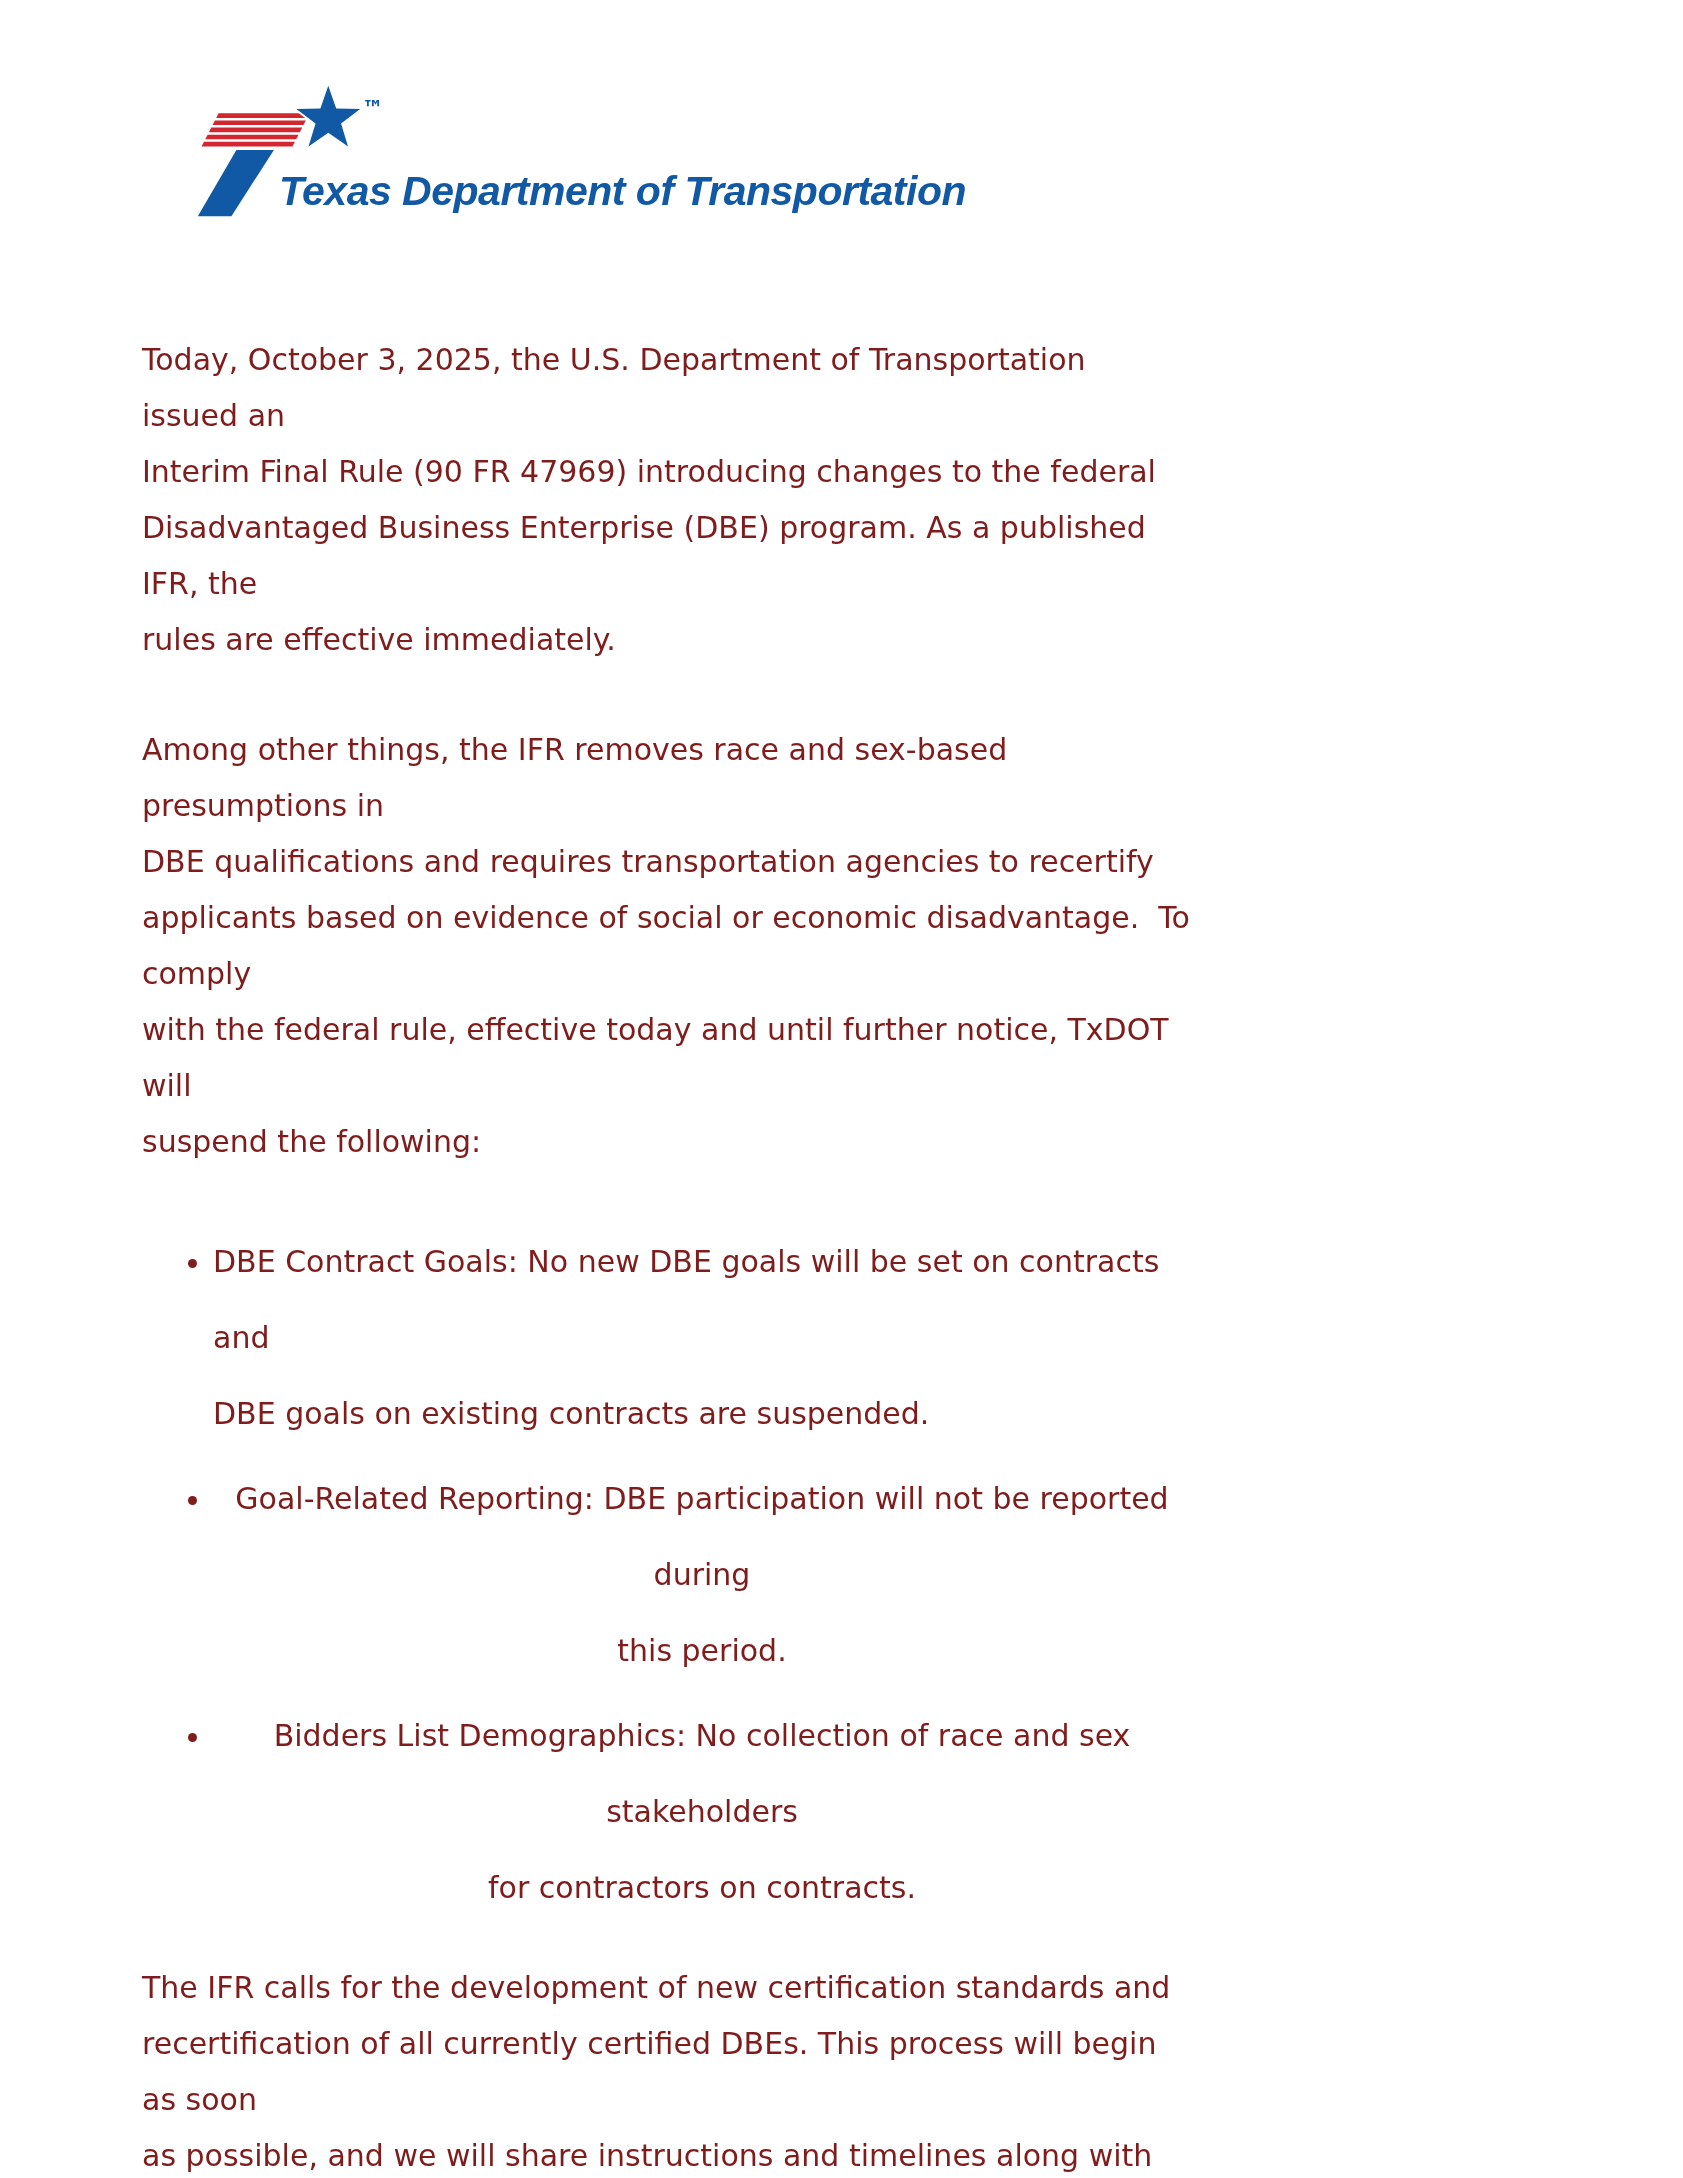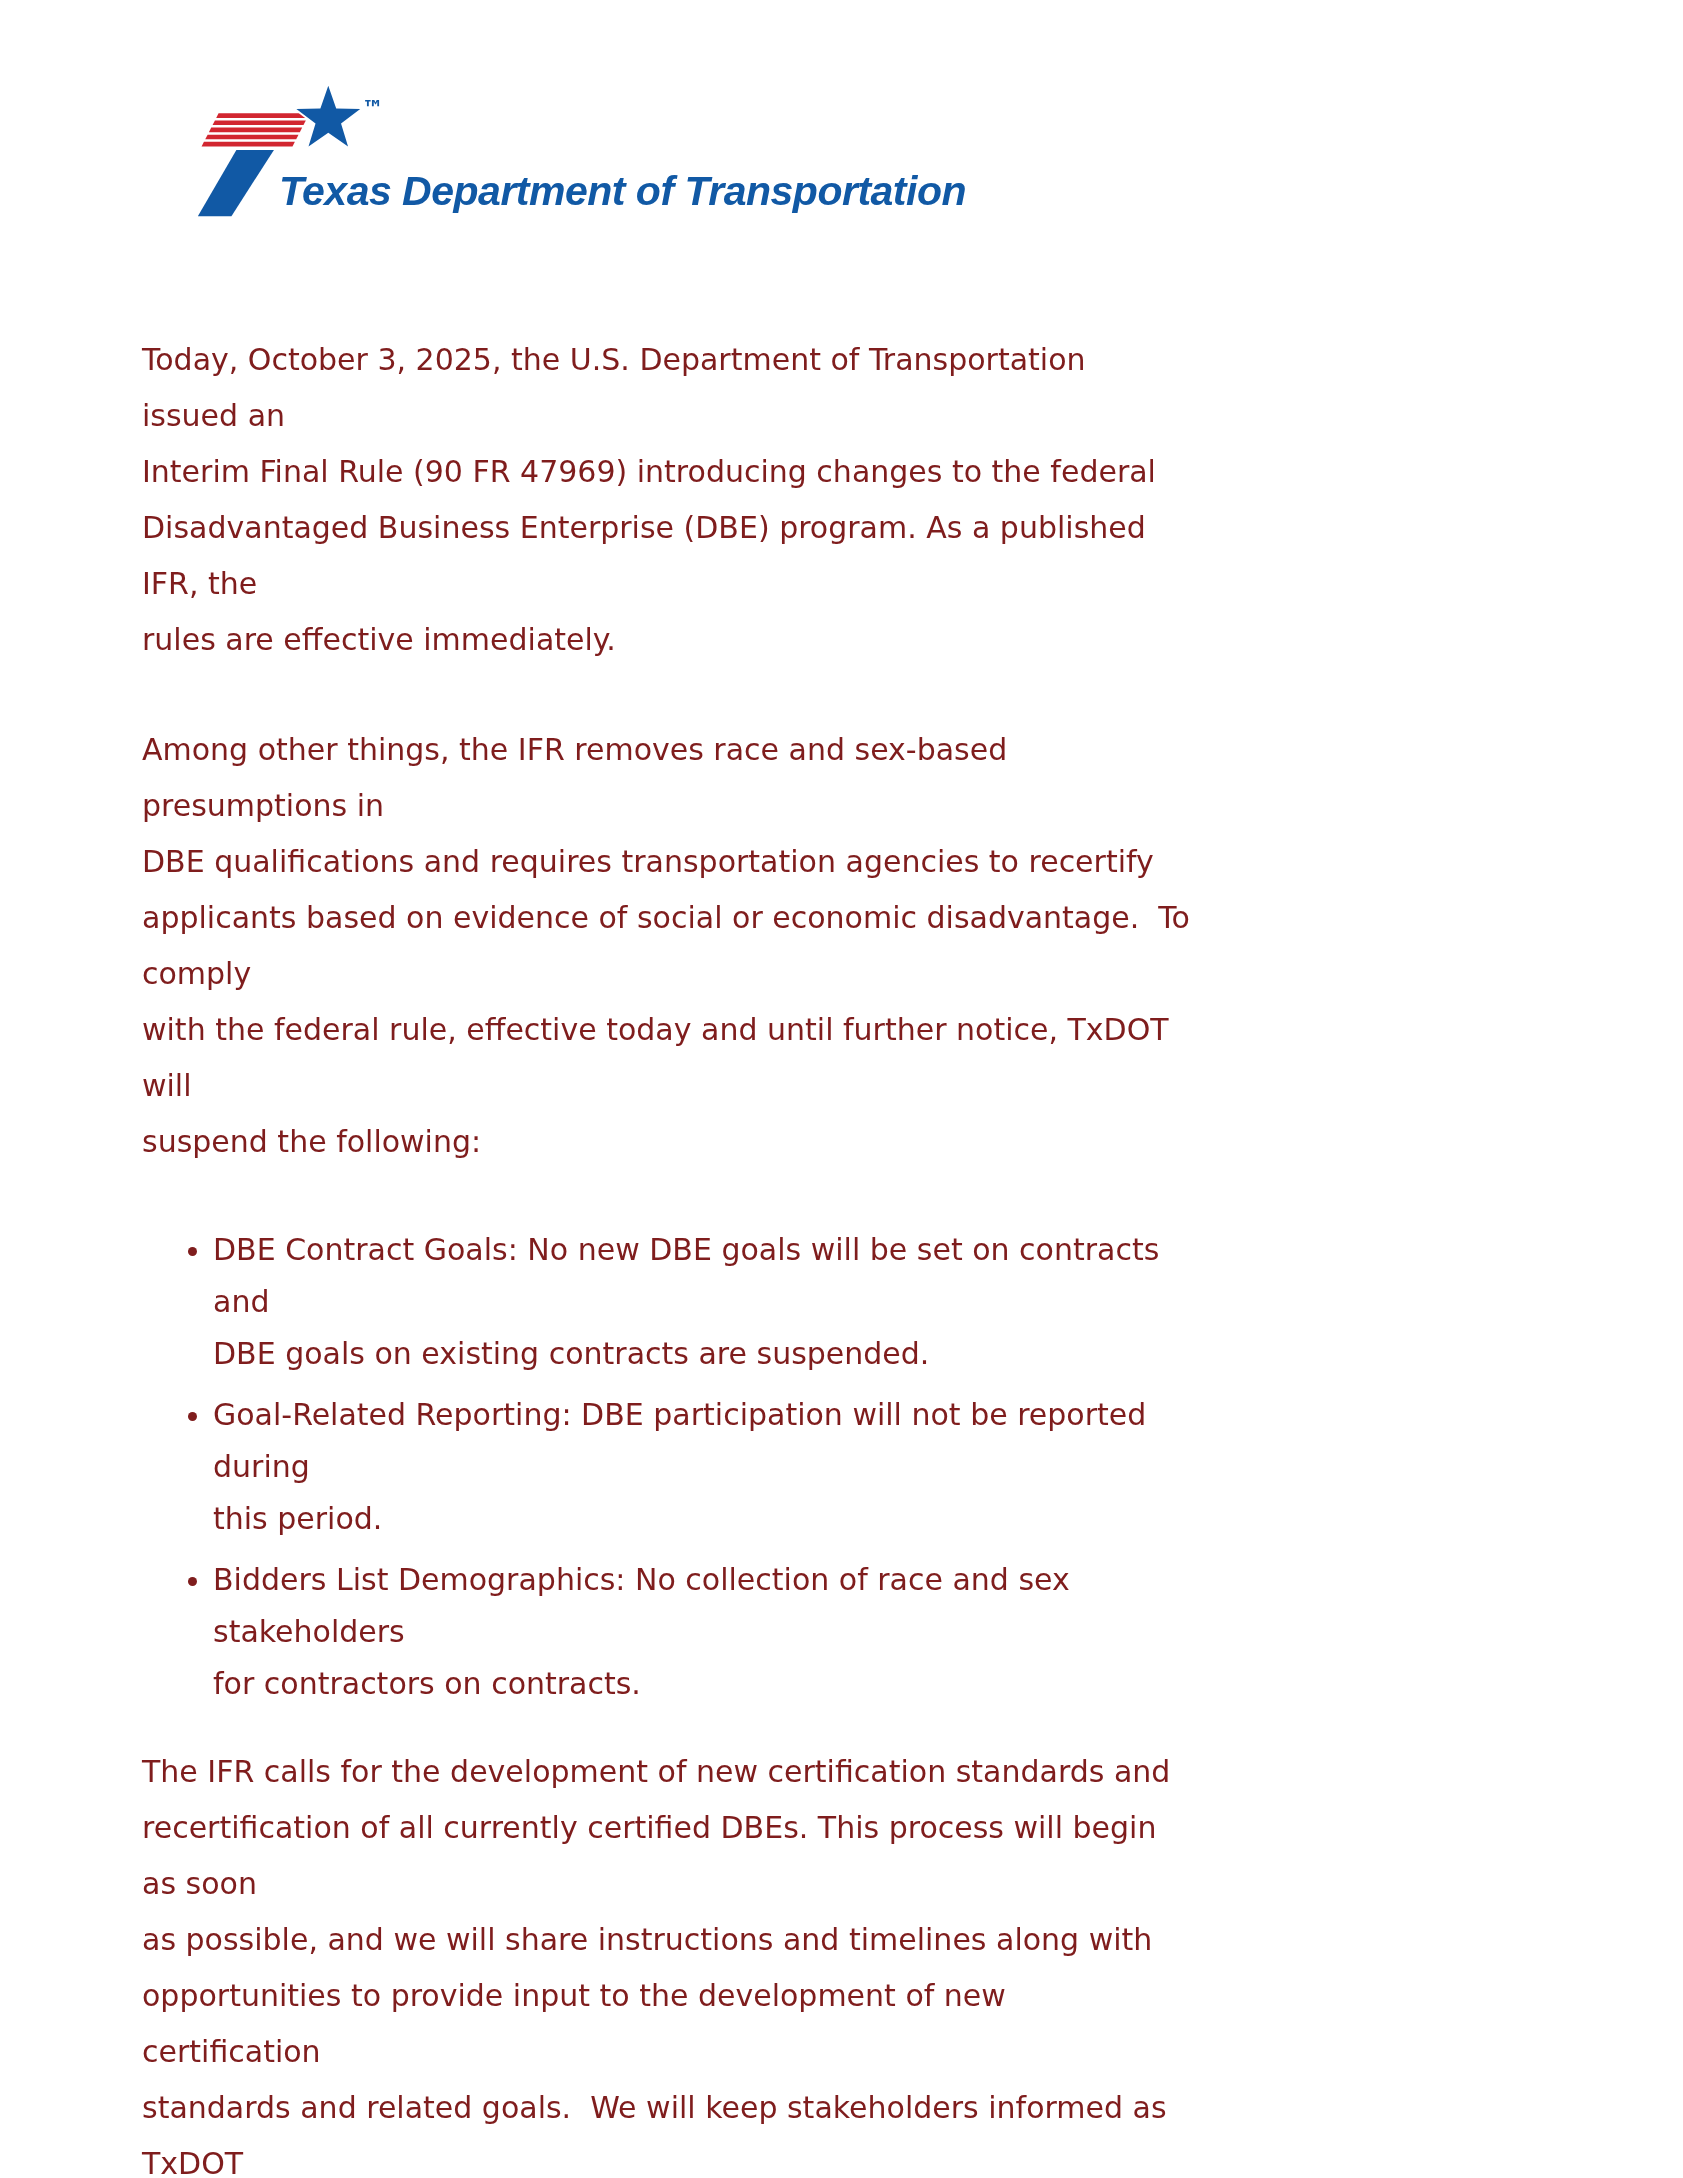--- a/index.html
+++ b/index.html
@@ -54,24 +54,25 @@
   .content p:last-child {
     margin-bottom: 0;
   }
   .content ul {
     margin: 48px 0 34px 0;
     padding: 0 0 0 71px;
     list-style: disc outside;
   }
   .content li {
     white-space: pre-wrap;
-    line-height: 52px;
+    line-height: 76px;
   }
   .content li + li {
     margin-top: 9px;
+    text-align: center;
   }
 </style>
 </head>
 <body>
 
 <div class="page">
 
   <svg class="logo-mark" viewBox="145 60 250 170" width="248" height="168" xmlns="http://www.w3.org/2000/svg" aria-hidden="true">
     <g fill="#D22630">
       <polygon points="220,115 312,115 309.6,119.7 217.6,119.7"></polygon>

